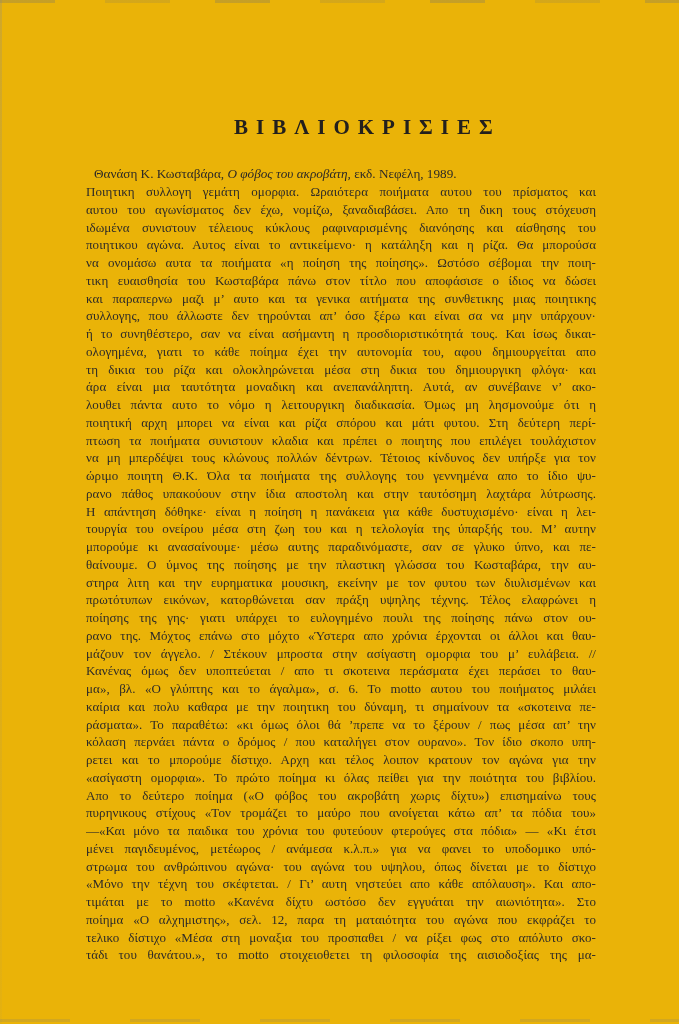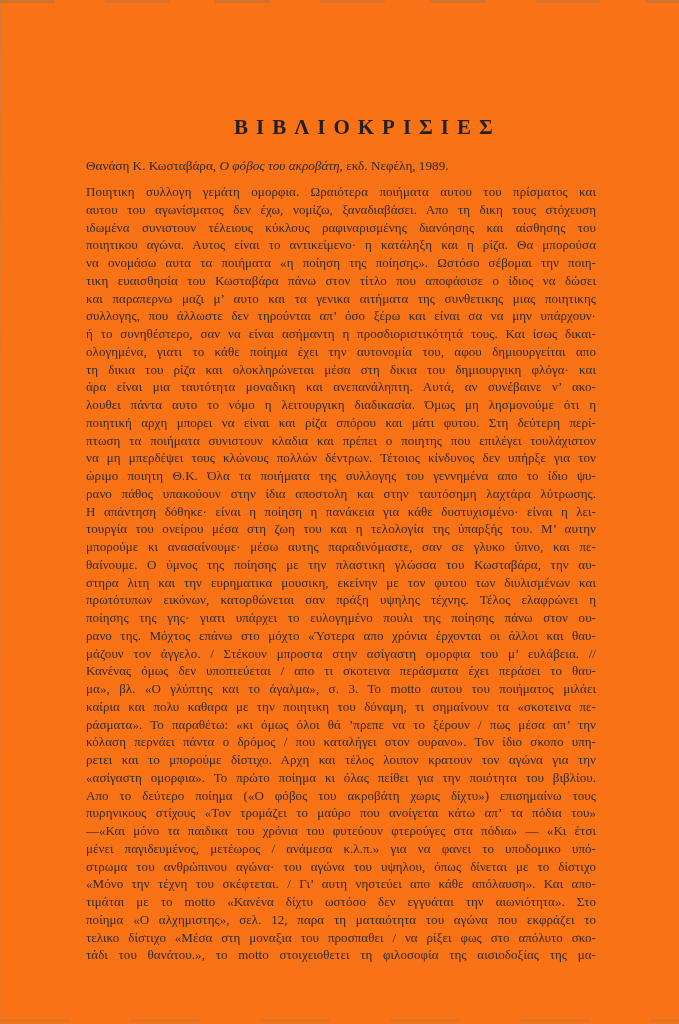--- a/index.html
+++ b/index.html
@@ -1,20 +1,20 @@
 <!DOCTYPE html>
 <html lang="el"><head>
 <meta charset="utf-8">
 <title>Scanned page</title>
 <style>
   html,body{margin:0;padding:0;background:#ffffff;}
   .page{
     position:relative;
     width:679px;height:1024px;
-    background:#f97316;
+    background:#eab308;
     font-family:"Liberation Serif","DejaVu Serif",serif;
     color:#2e2b28;
     overflow:hidden;
   }
   .edge-top{
     position:absolute;top:0;left:0;width:100%;height:3px;
     background:repeating-linear-gradient(90deg,
       rgba(115,113,108,0.30) 0 55px, rgba(255,255,255,0) 55px 105px,
       rgba(115,113,108,0.18) 105px 170px, rgba(255,255,255,0) 170px 215px);
   }
@@ -26,21 +26,21 @@
   .edge-left{
     position:absolute;top:0;left:0;width:2px;height:100%;
     background:linear-gradient(180deg,rgba(140,138,132,0.28),rgba(140,138,132,0.06));
   }
   .title{
     position:absolute;left:234px;top:115px;margin:0;
     font-size:21px;font-weight:700;letter-spacing:8px;
     color:#23201d;white-space:nowrap;
   }
   .byline{
-    position:absolute;left:86px;top:157px;margin:0;
+    position:absolute;left:86px;top:157px;margin:8px;
     font-size:13.2px;line-height:17px;color:#2c2926;white-space:nowrap;
   }
   .byline .italic{font-style:italic;}
   .review-body{
     position:absolute;left:86px;top:183px;width:510px;
   }
   .review-body .line{
     height:17.75px;line-height:17.75px;
     font-size:13px;letter-spacing:0.05px;word-spacing:-0.4px;
     text-align:justify;text-align-last:justify;
@@ -81,21 +81,21 @@
       <div class="line">Η απάντηση δόθηκε· είναι η ποίηση η πανάκεια για κάθε δυστυχισμένο· είναι η λει-</div>
       <div class="line">τουργία του ονείρου μέσα στη ζωη του και η τελολογία της ύπαρξής του. Μ’ αυτην</div>
       <div class="line">μπορούμε κι ανασαίνουμε· μέσω αυτης παραδινόμαστε, σαν σε γλυκο ύπνο, και πε-</div>
       <div class="line">θαίνουμε. Ο ύμνος της ποίησης με την πλαστικη γλώσσα του Κωσταβάρα, την αυ-</div>
       <div class="line">στηρα λιτη και την ευρηματικα μουσικη, εκείνην με τον φυτου των διυλισμένων και</div>
       <div class="line">πρωτότυπων εικόνων, κατορθώνεται σαν πράξη υψηλης τέχνης. Τέλος ελαφρώνει η</div>
       <div class="line">ποίησης της γης· γιατι υπάρχει το ευλογημένο πουλι της ποίησης πάνω στον ου-</div>
       <div class="line">ρανο της. Μόχτος επάνω στο μόχτο «Ύστερα απο χρόνια έρχονται οι άλλοι και θαυ-</div>
       <div class="line">μάζουν τον άγγελο. / Στέκουν μπροστα στην ασίγαστη ομορφια του μ’ ευλάβεια. //</div>
       <div class="line">Κανένας όμως δεν υποπτεύεται / απο τι σκοτεινα περάσματα έχει περάσει το θαυ-</div>
-      <div class="line">μα», βλ. «Ο γλύπτης και το άγαλμα», σ. 3. Το motto αυτου του ποιήματος μιλάει</div>
+      <div class="line">μα», βλ. «Ο γλύπτης και το άγαλμα», σ. 6. Το motto αυτου του ποιήματος μιλάει</div>
       <div class="line">καίρια και πολυ καθαρα με την ποιητικη του δύναμη, τι σημαίνουν τα «σκοτεινα πε-</div>
       <div class="line">ράσματα». Το παραθέτω: «κι όμως όλοι θά ’πρεπε να το ξέρουν / πως μέσα απ’ την</div>
       <div class="line">κόλαση περνάει πάντα ο δρόμος / που καταλήγει στον ουρανο». Τον ίδιο σκοπο υπη-</div>
       <div class="line">ρετει και το μπορούμε δίστιχο. Αρχη και τέλος λοιπον κρατουν τον αγώνα για την</div>
       <div class="line">«ασίγαστη ομορφια». Το πρώτο ποίημα κι όλας πείθει για την ποιότητα του βιβλίου.</div>
       <div class="line">Απο το δεύτερο ποίημα («Ο φόβος του ακροβάτη χωρις δίχτυ») επισημαίνω τους</div>
       <div class="line">πυρηνικους στίχους «Τον τρομάζει το μαύρο που ανοίγεται κάτω απ’ τα πόδια του»</div>
       <div class="line">—«Και μόνο τα παιδικα του χρόνια του φυτεύουν φτερούγες στα πόδια» — «Κι έτσι</div>
       <div class="line">μένει παγιδευμένος, μετέωρος / ανάμεσα κ.λ.π.» για να φανει το υποδομικο υπό-</div>
       <div class="line">στρωμα του ανθρώπινου αγώνα· του αγώνα του υψηλου, όπως δίνεται με το δίστιχο</div>

